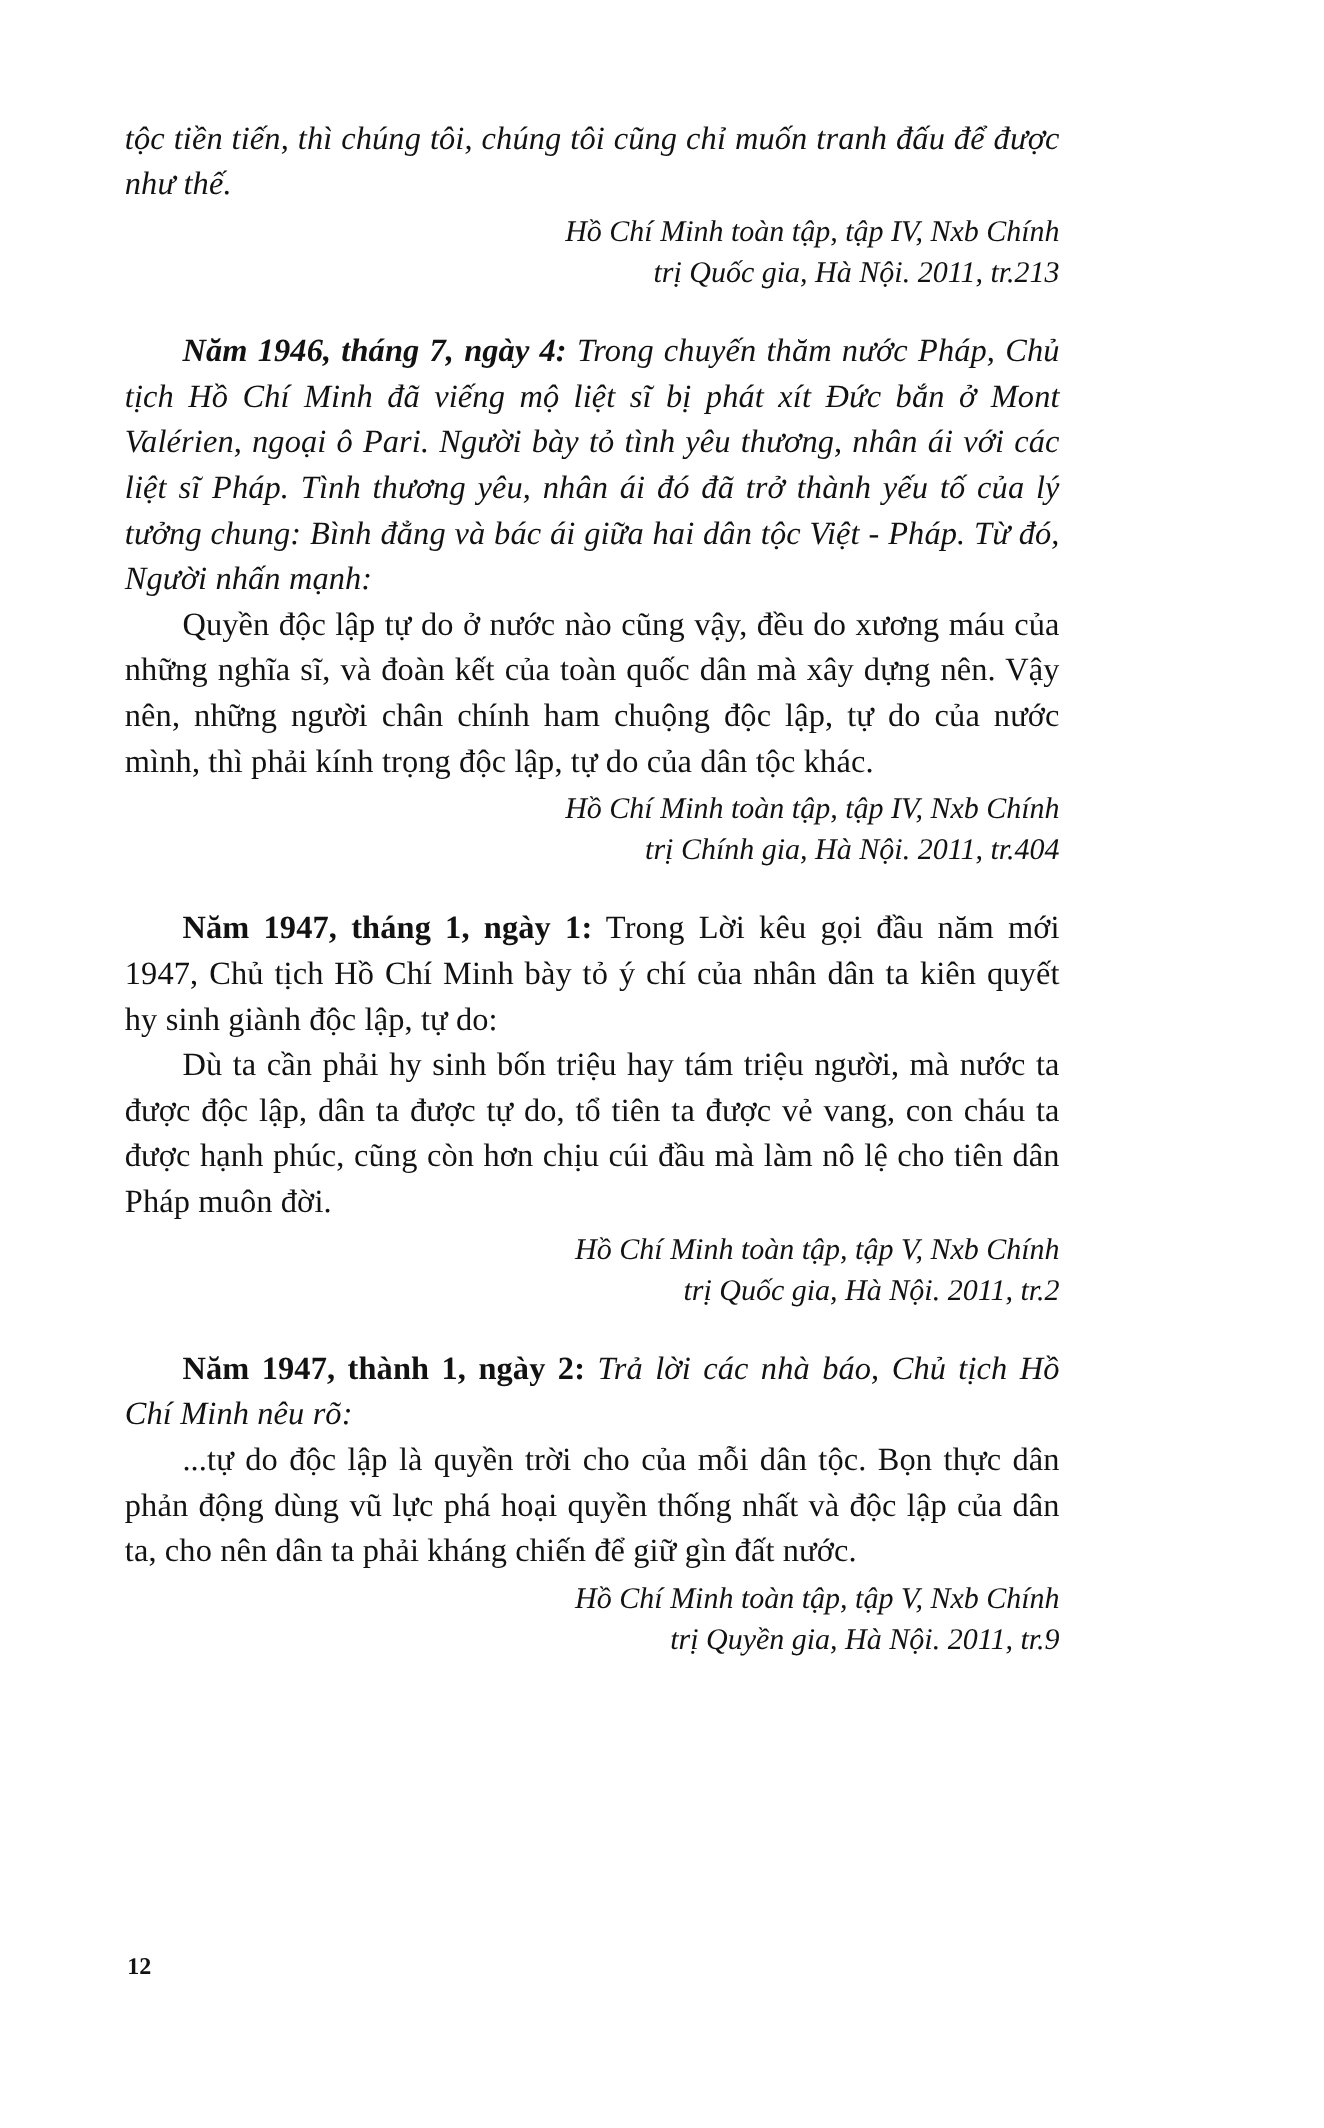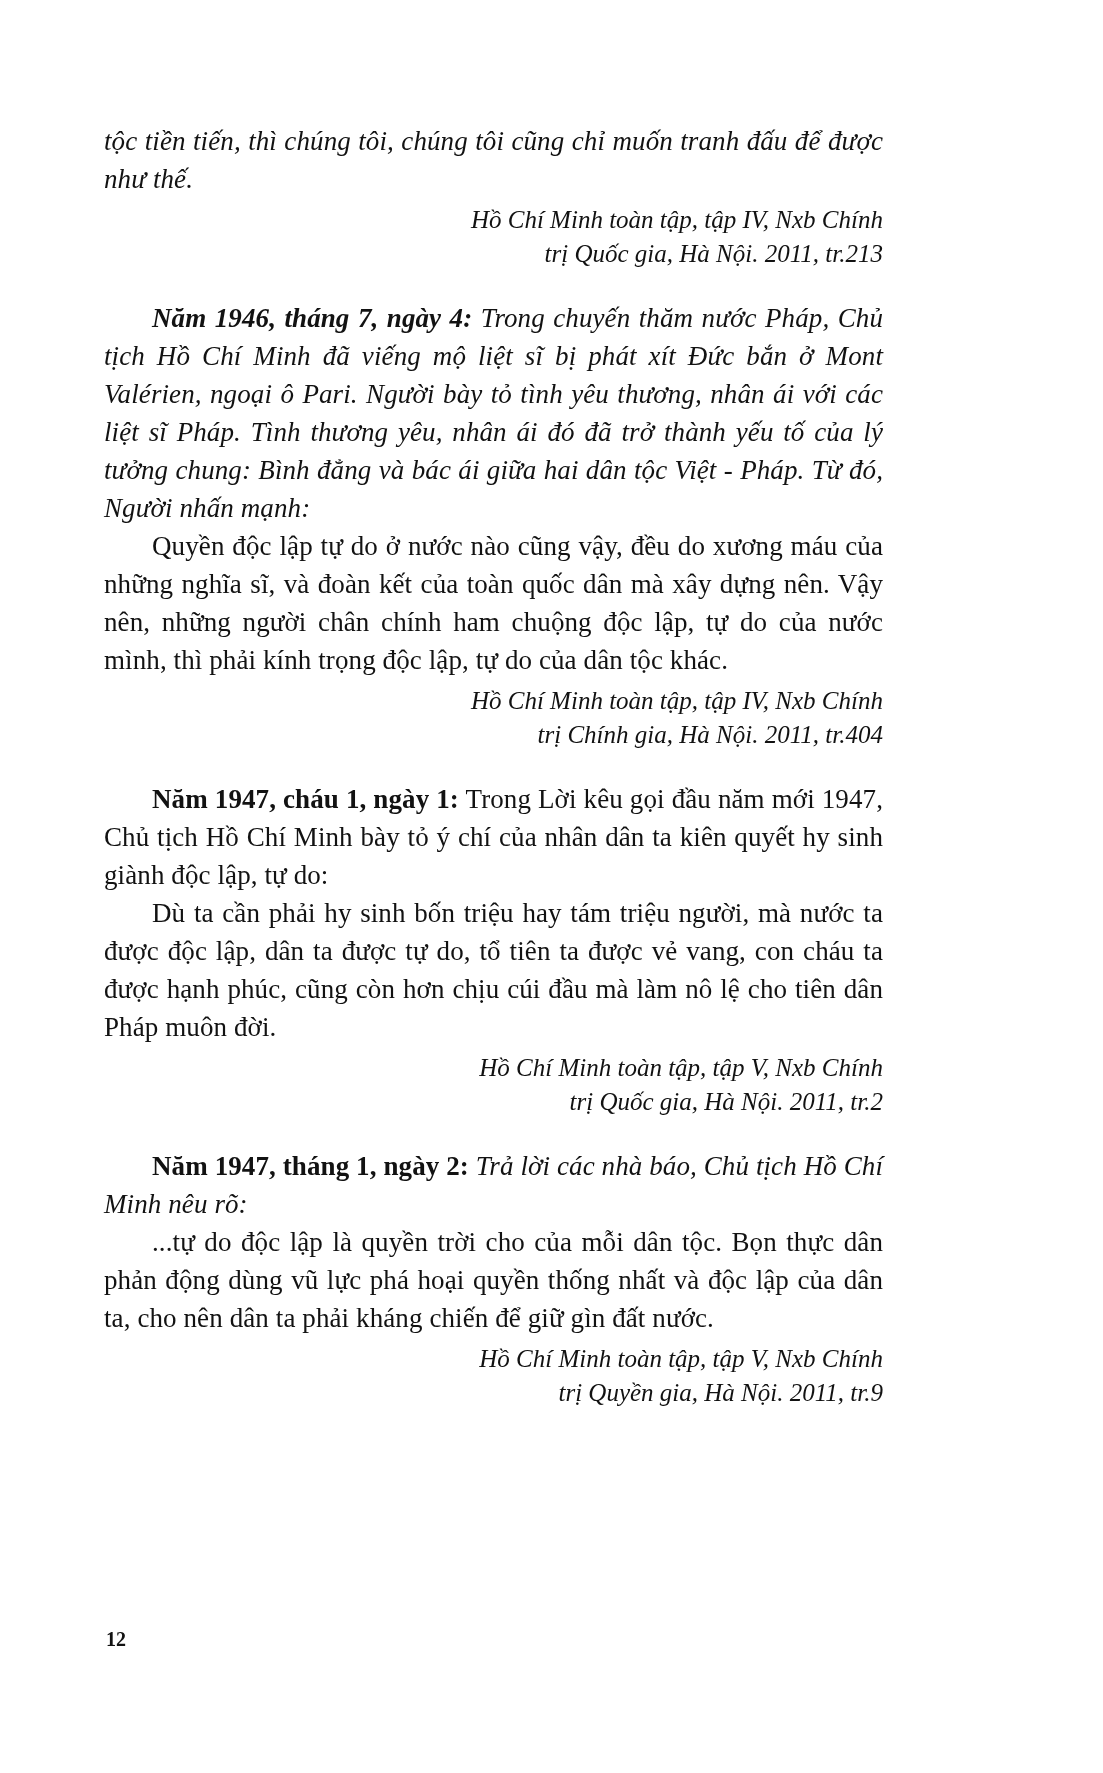--- a/index.html
+++ b/index.html
@@ -11,21 +11,21 @@
     width: 1103px;
     height: 1773px;
     position: relative;
     font-family: "Liberation Serif", "DejaVu Serif", serif;
     color: #121212;
     overflow: hidden;
   }
   .content {
     position: absolute;
     left: 104px;
-    top: 122px;
+    top: 96px;
     width: 779px;
   }
   .para {
     margin: 0;
     font-size: 27px;
     line-height: 38px;
     text-align: justify;
     letter-spacing: 0.1px;
   }
   .indent { text-indent: 48px; margin-top: 28px; }
@@ -69,33 +69,33 @@
     </p>
     <p class="para indent">Quyền độc lập tự do ở nước nào cũng vậy, đều do xương máu của những nghĩa sĩ, và đoàn kết của toàn quốc dân mà xây dựng nên. Vậy nên, những người chân chính ham chuộng độc lập, tự do của nước mình, thì phải kính trọng độc lập, tự do của dân tộc khác.</p>
     <div class="citation">
       <div>Hồ Chí Minh toàn tập, tập IV, Nxb Chính</div>
       <div>trị Chính gia, Hà Nội. 2011, tr.404</div>
     </div>
   </div>
 
   <div class="section">
     <p class="para indent">
-      <span class="bold">Năm 1947, cháu 1, ngày 1:</span>
+      <span class="bold">Năm 1947, tháng 1, ngày 1:</span>
       <span>Trong Lời kêu gọi đầu năm mới 1947, Chủ tịch Hồ Chí Minh bày tỏ ý chí của nhân dân ta kiên quyết hy sinh giành độc lập, tự do:</span>
     </p>
     <p class="para indent">Dù ta cần phải hy sinh bốn triệu hay tám triệu người, mà nước ta được độc lập, dân ta được tự do, tổ tiên ta được vẻ vang, con cháu ta được hạnh phúc, cũng còn hơn chịu cúi đầu mà làm nô lệ cho tiên dân Pháp muôn đời.</p>
     <div class="citation">
       <div>Hồ Chí Minh toàn tập, tập V, Nxb Chính</div>
       <div>trị Quốc gia, Hà Nội. 2011, tr.2</div>
     </div>
   </div>
 
   <div class="section">
     <p class="para indent">
-      <span class="bold">Năm 1947, tháng 1, ngày 2:</span>
+      <span class="bold">Năm 1947, thành 1, ngày 2:</span>
       <span class="italic">Trả lời các nhà báo, Chủ tịch Hồ Chí Minh nêu rõ:</span>
     </p>
     <p class="para indent">...tự do độc lập là quyền trời cho của mỗi dân tộc. Bọn thực dân phản động dùng vũ lực phá hoại quyền thống nhất và độc lập của dân ta, cho nên dân ta phải kháng chiến để giữ gìn đất nước.</p>
     <div class="citation">
       <div>Hồ Chí Minh toàn tập, tập V, Nxb Chính</div>
       <div>trị Quyền gia, Hà Nội. 2011, tr.9</div>
     </div>
   </div>
 
 </div>

